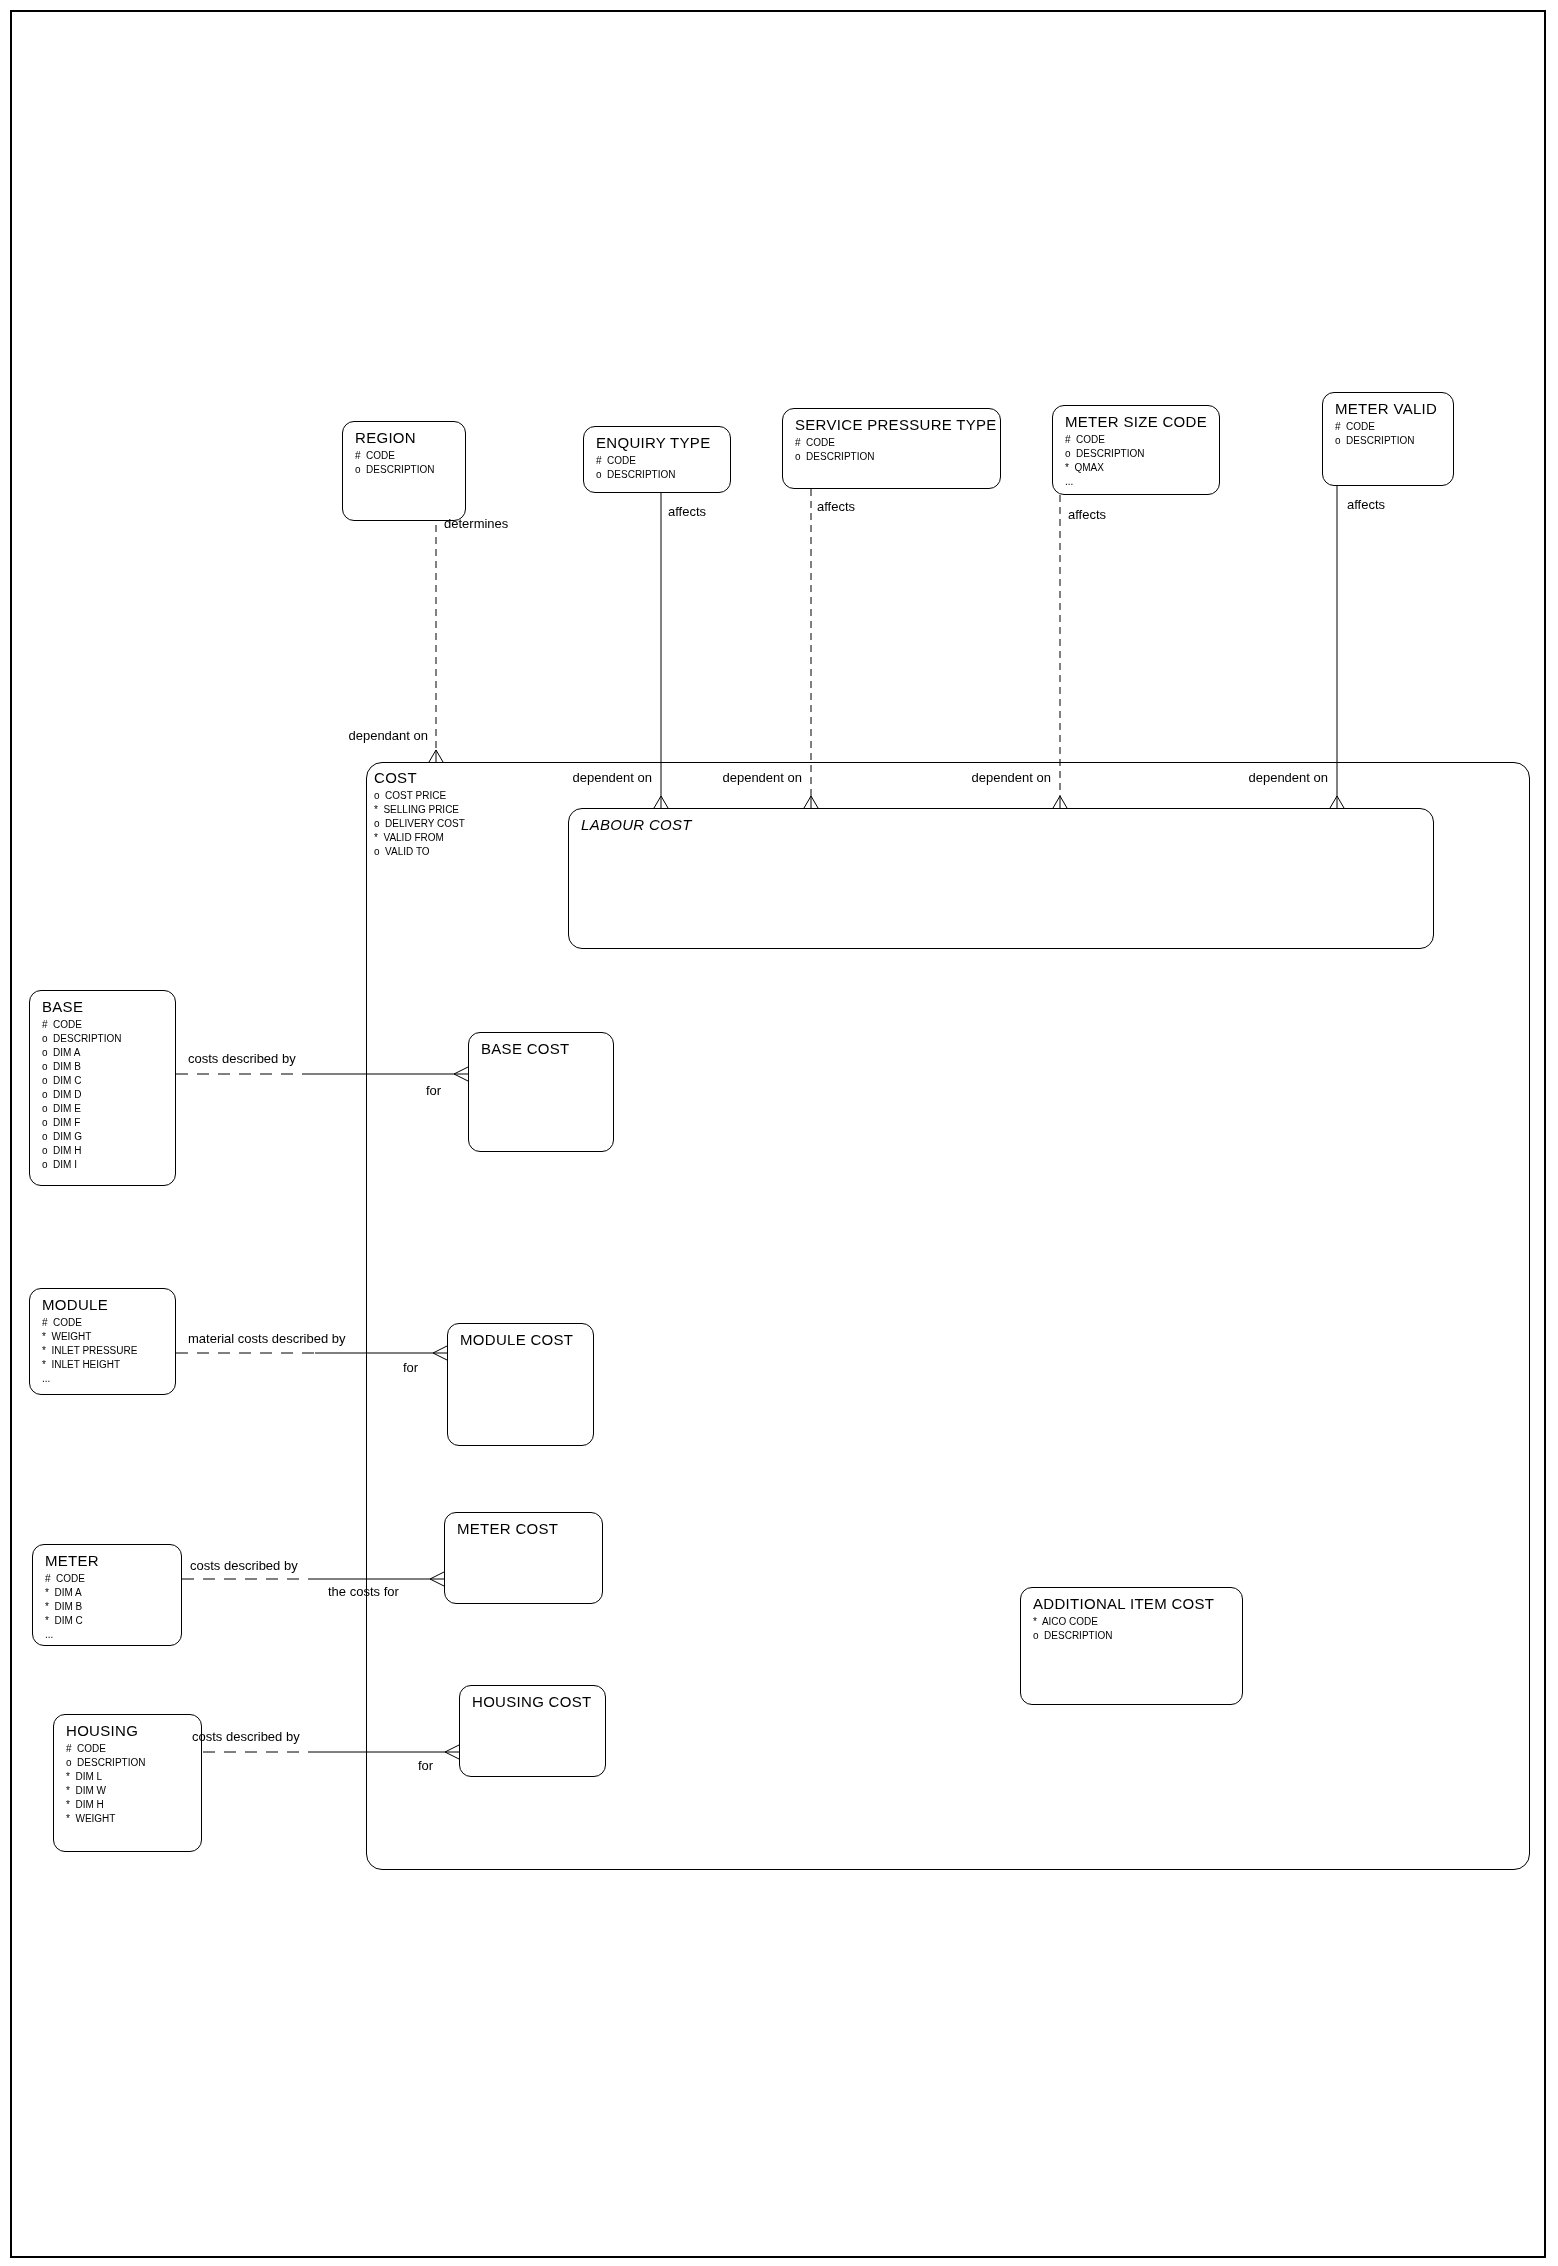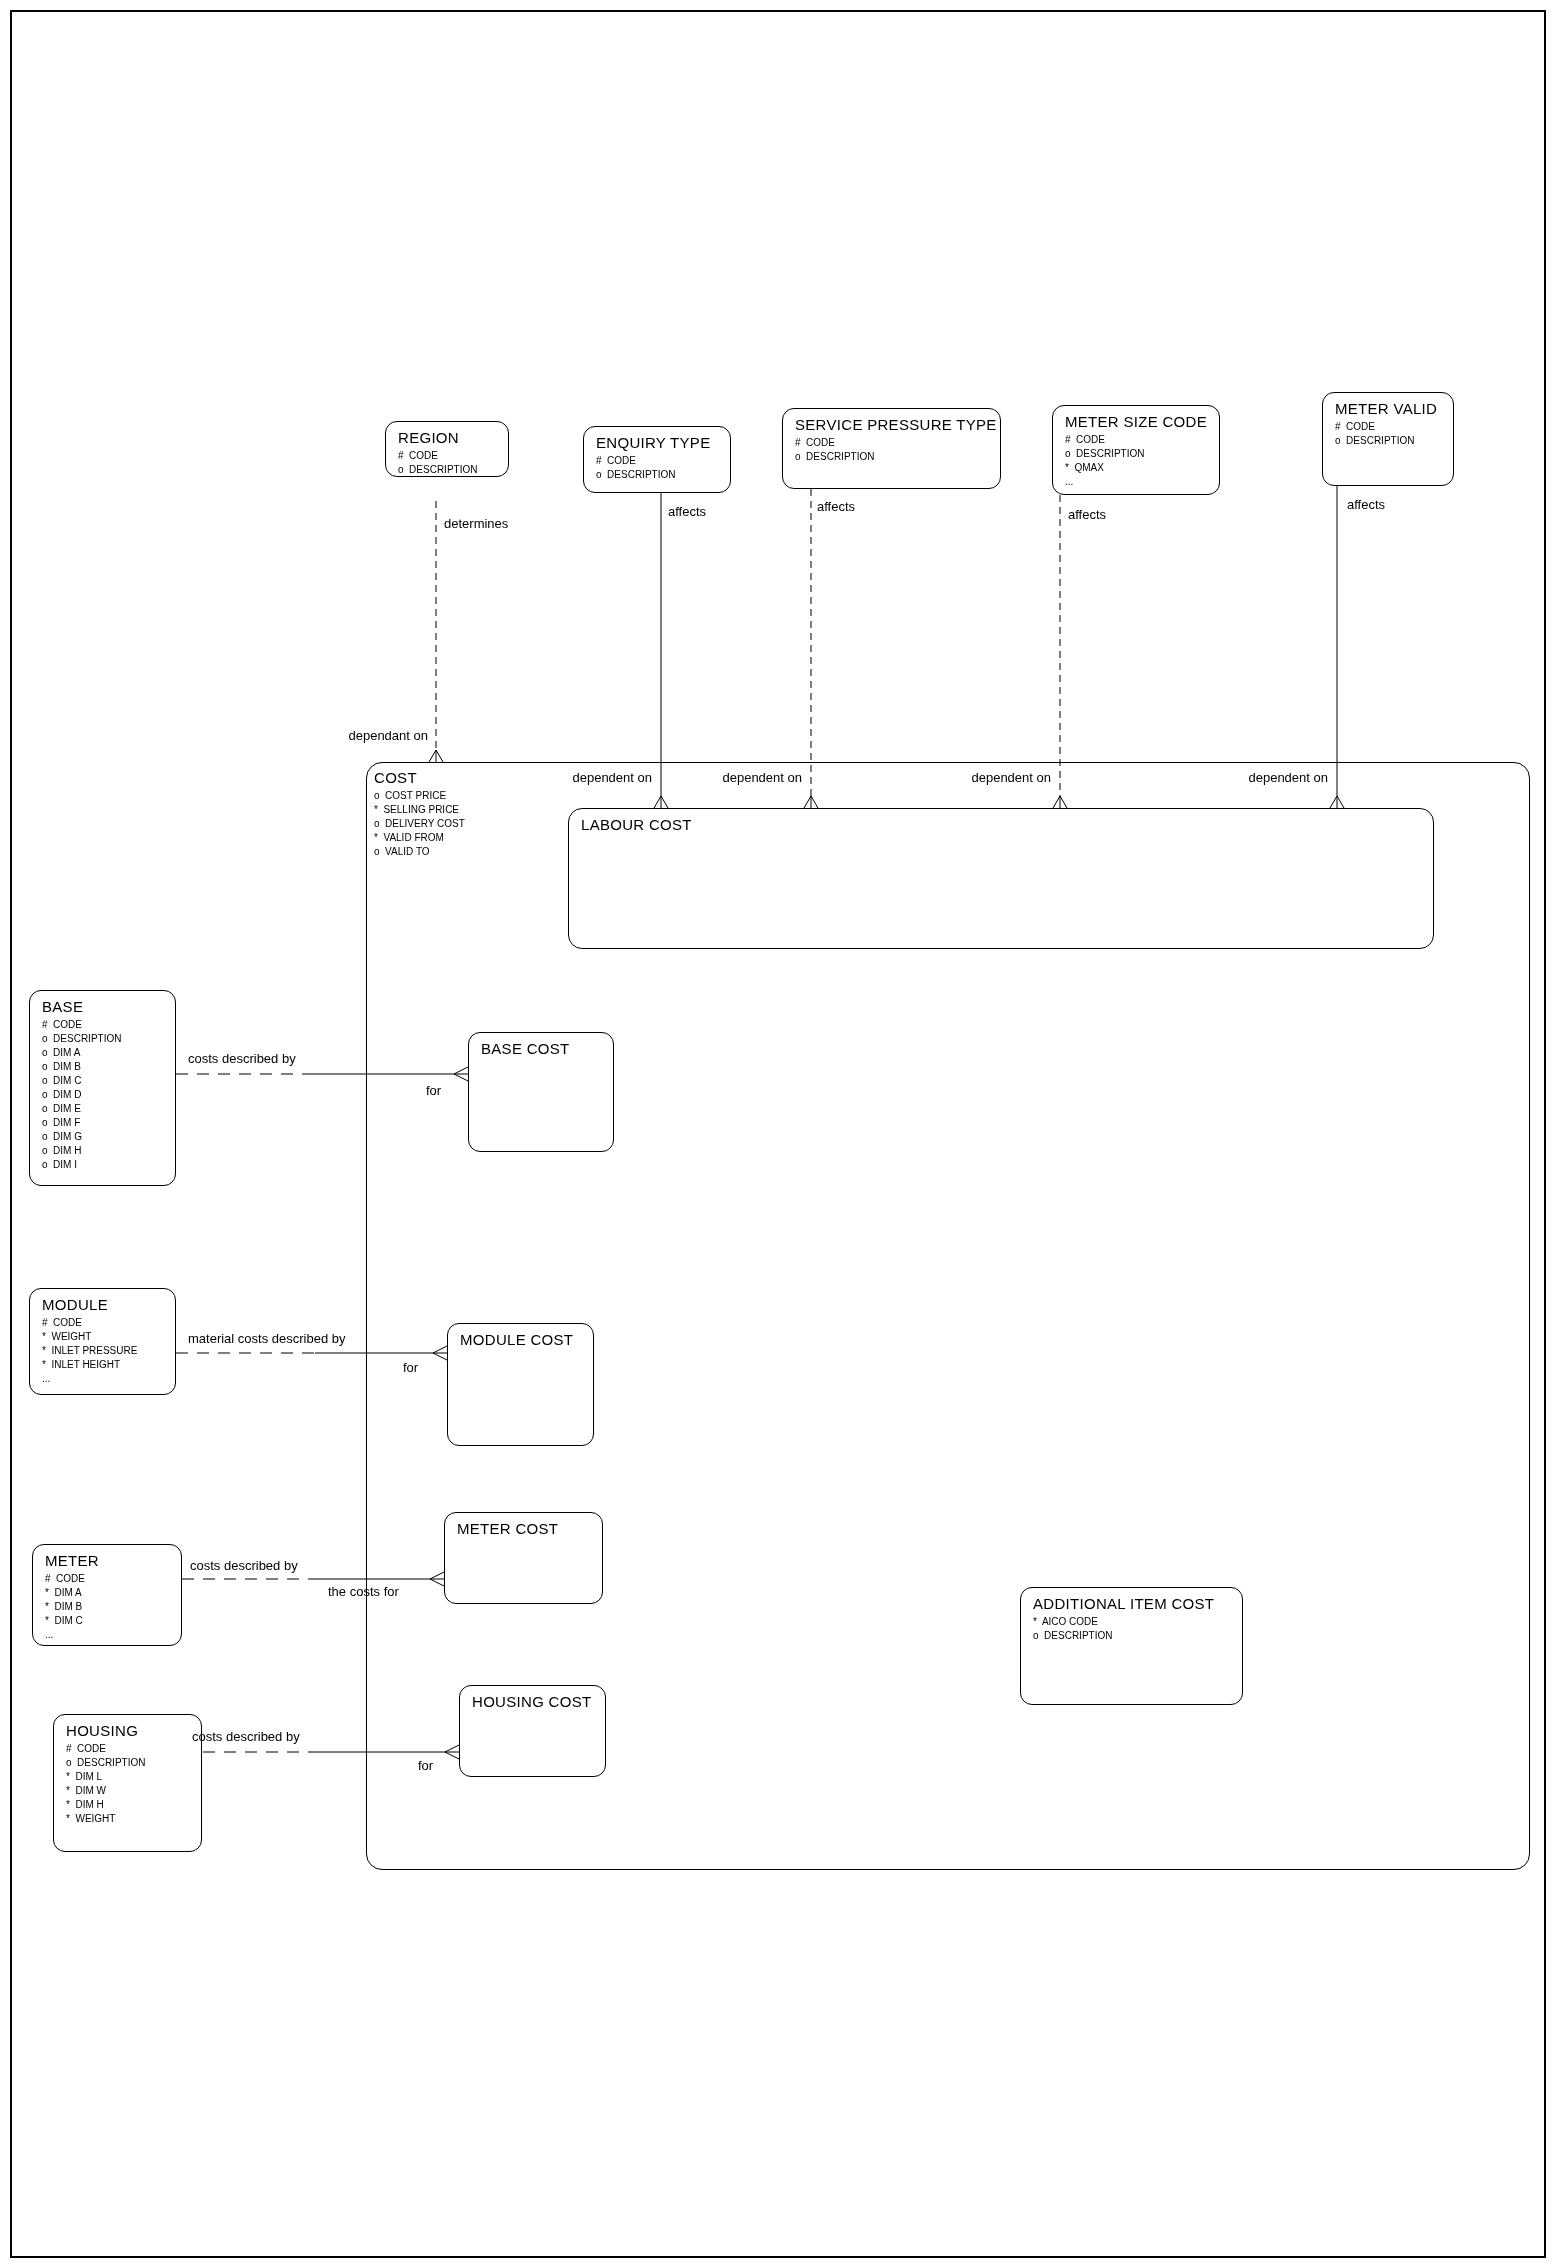--- a/index.html
+++ b/index.html
@@ -21,28 +21,28 @@
   .attr{font-size:10px;line-height:14px;white-space:pre;}
   .container-box{
     position:absolute;background:transparent;border:1px solid #000;border-radius:16px;
     box-sizing:border-box;
   }
   .header-block{position:absolute;background:transparent;}
   .lbl{position:absolute;font-size:13px;line-height:16px;white-space:nowrap;}
   .r{text-align:right;}
 
   
-  #e-region{left:342px;top:421px;width:124px;height:56px;margin-left:43px;}
+  #e-region{left:342px;top:421px;width:124px;height:100px;}
   #e-enquiry{left:583px;top:426px;width:148px;height:67px;}
   #e-service{left:782px;top:408px;width:219px;height:81px;}
   #e-metersize{left:1052px;top:405px;width:168px;height:90px;}
   #e-metertype{left:1322px;top:392px;width:132px;height:94px;}
   #e-costbox{left:366px;top:762px;width:1164px;height:1108px;}
   #e-costhdr{left:374px;top:768px;width:220px;}
-  #e-labour{left:568px;top:808px;width:866px;height:141px;border-radius:14px;}
+  #e-labour{left:568px;top:808px;width:866px;height:141px;border-radius:14px;font-style:italic;}
   #e-base{left:29px;top:990px;width:147px;height:196px;}
   #e-basecost{left:468px;top:1032px;width:146px;height:120px;}
   #e-module{left:29px;top:1288px;width:147px;height:107px;}
   #e-modulecost{left:447px;top:1323px;width:147px;height:123px;}
   #e-meter{left:32px;top:1544px;width:150px;height:102px;}
   #e-metercost{left:444px;top:1512px;width:159px;height:92px;}
   #e-housing{left:33px;top:1714px;width:149px;height:138px;margin-left:20px;}
   #e-housingcost{left:459px;top:1685px;width:147px;height:92px;}
   #e-aico{left:1020px;top:1587px;width:223px;height:118px;}
 

